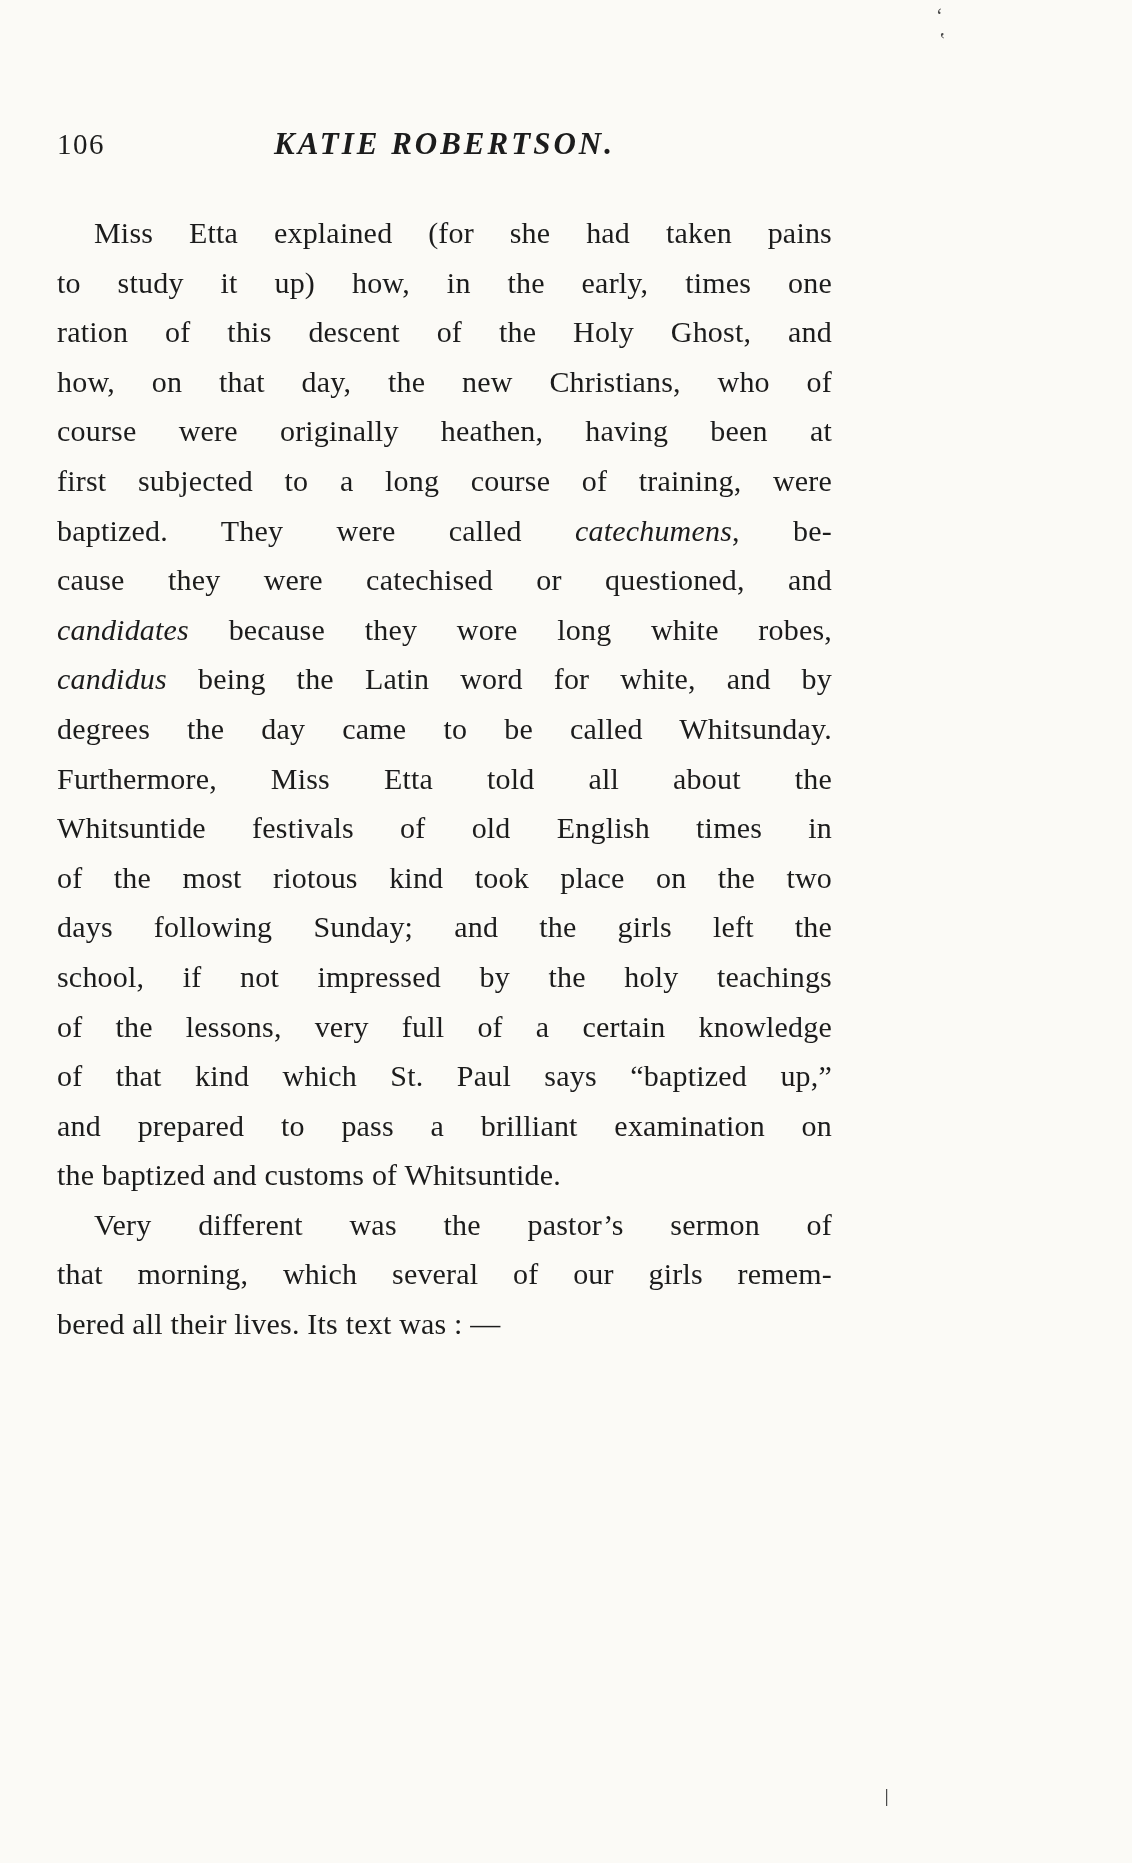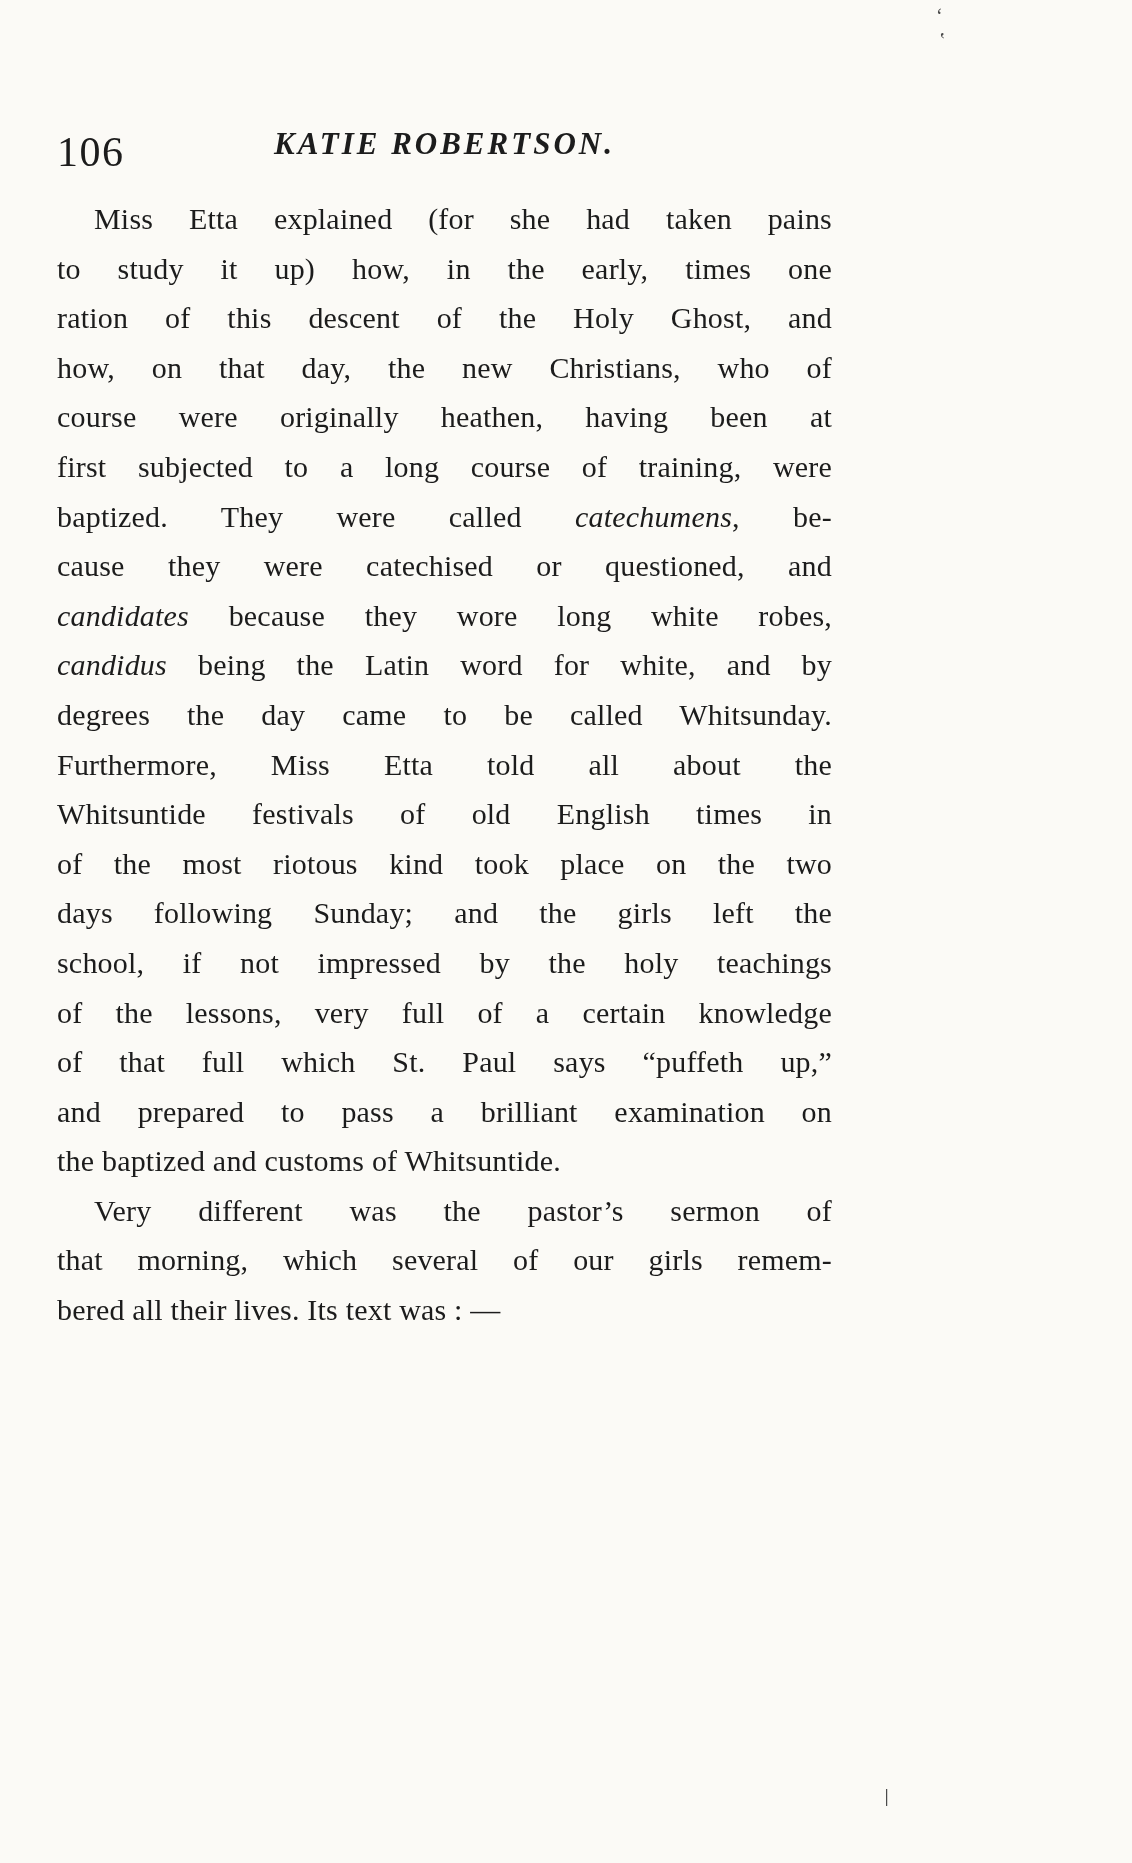--- a/index.html
+++ b/index.html
@@ -22,39 +22,39 @@
     top: 126px;
     left: 57px;
     width: 775px;
     height: 44px;
   }
 
   .page-number {
     position: absolute;
     left: 0;
     top: 2px;
-    font-size: 42px;
+    font-size: 29px;
     letter-spacing: 1.5px;
   }
 
   .running-title {
     position: absolute;
     left: 0;
     right: 0;
     top: 0;
     text-align: center;
     font-style: italic;
     font-weight: 600;
     font-size: 31px;
     letter-spacing: 3px;
   }
 
   .body-text {
     position: absolute;
-    top: 194px;
+    top: 208px;
     left: 57px;
     width: 775px;
     font-size: 30px;
     line-height: 49.6px;
     letter-spacing: 0.2px;
   }
 
   .paragraph { margin: 0; }
 
   .line {
@@ -109,21 +109,21 @@
         <div class="line"><span>cause they were catechised or questioned, and</span></div>
         <div class="line"><em>candidates</em><span> because they wore long white robes,</span></div>
         <div class="line"><em>candidus</em><span> being the Latin word for white, and by</span></div>
         <div class="line"><span>degrees the day came to be called Whitsunday.</span></div>
         <div class="line"><span>Furthermore, Miss Etta told all about the</span></div>
         <div class="line"><span>Whitsuntide festivals of old English times in</span></div>
         <div class="line"><span>of the most riotous kind took place on the two</span></div>
         <div class="line"><span>days following Sunday; and the girls left the</span></div>
         <div class="line"><span>school, if not impressed by the holy teachings</span></div>
         <div class="line"><span>of the lessons, very full of a certain knowledge</span></div>
-        <div class="line"><span>of that full which St. Paul says “puffeth up,”</span></div>
+        <div class="line"><span>of that kind which St. Paul says “baptized up,”</span></div>
         <div class="line"><span>and prepared to pass a brilliant examination on</span></div>
         <div class="line last"><span>the baptized and customs of Whitsuntide.</span></div>
       </div>
       <div class="paragraph">
         <div class="line indent"><span>Very different was the pastor’s sermon of</span></div>
         <div class="line"><span>that morning, which several of our girls remem-</span></div>
         <div class="line last"><span>bered all their lives.  Its text was : —</span></div>
       </div>
     </div>
 

